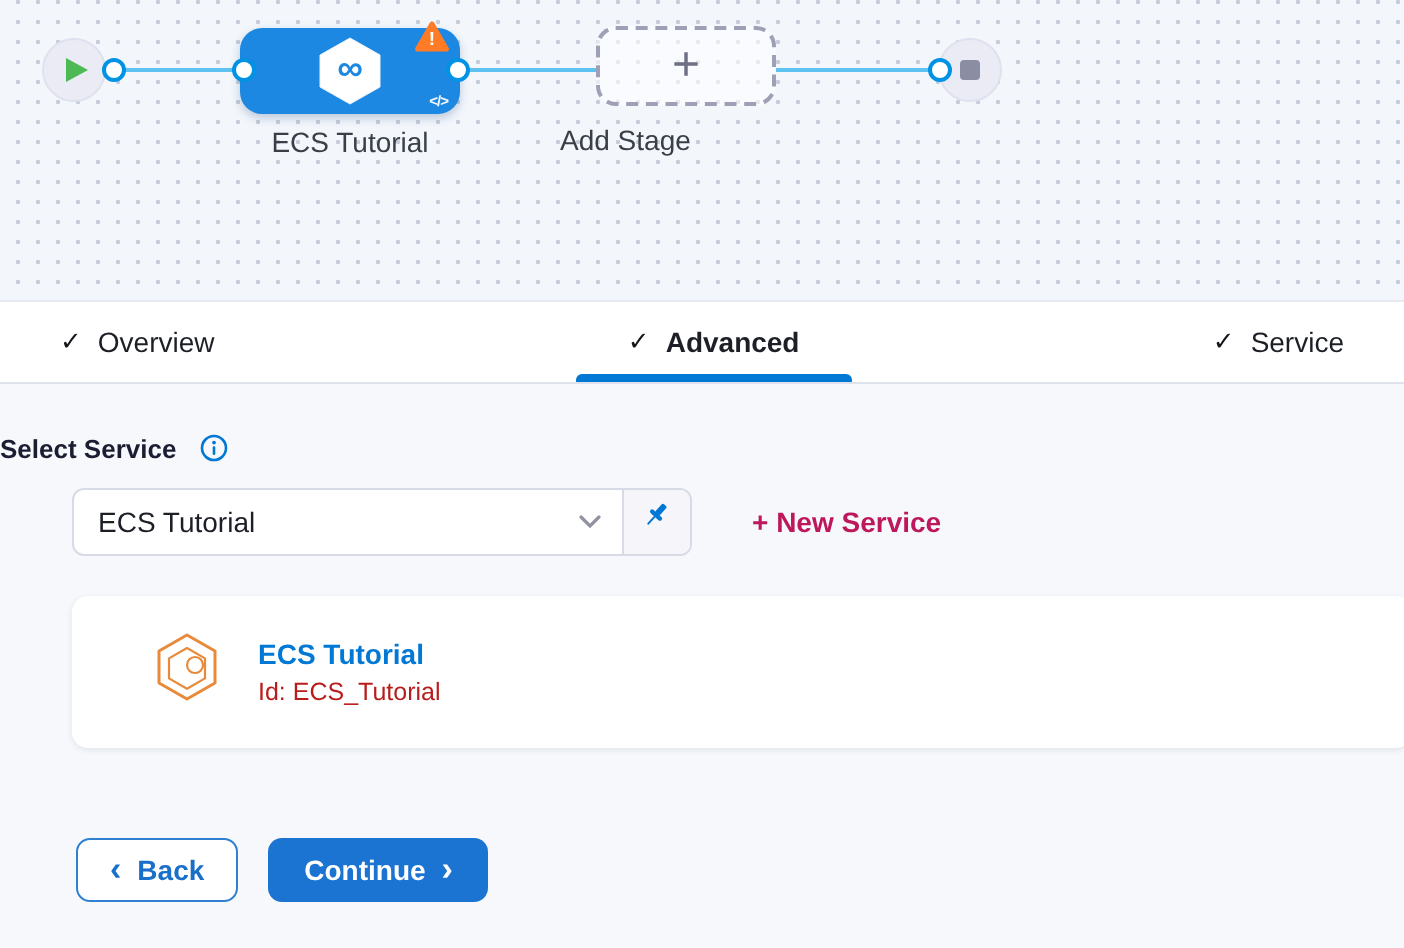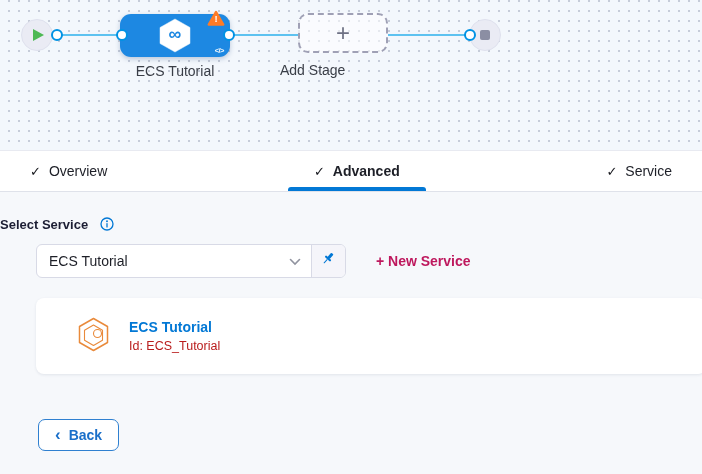--- a/index.html
+++ b/index.html
@@ -251,15 +251,19 @@
       <div class="card-title">ECS Tutorial</div>
       <div class="card-id">Id: ECS_Tutorial</div>
     </div>
   </div>
 
   <div class="footer">
     <button class="btn btn-back">
       <span class="chev">‹</span>
       <span>Back</span>
     </button>
+    <button class="btn btn-continue">
+      <span>Continue</span>
+      <span class="chev">›</span>
+    </button>
   </div>
 
 </div>
 
 </body></html>

